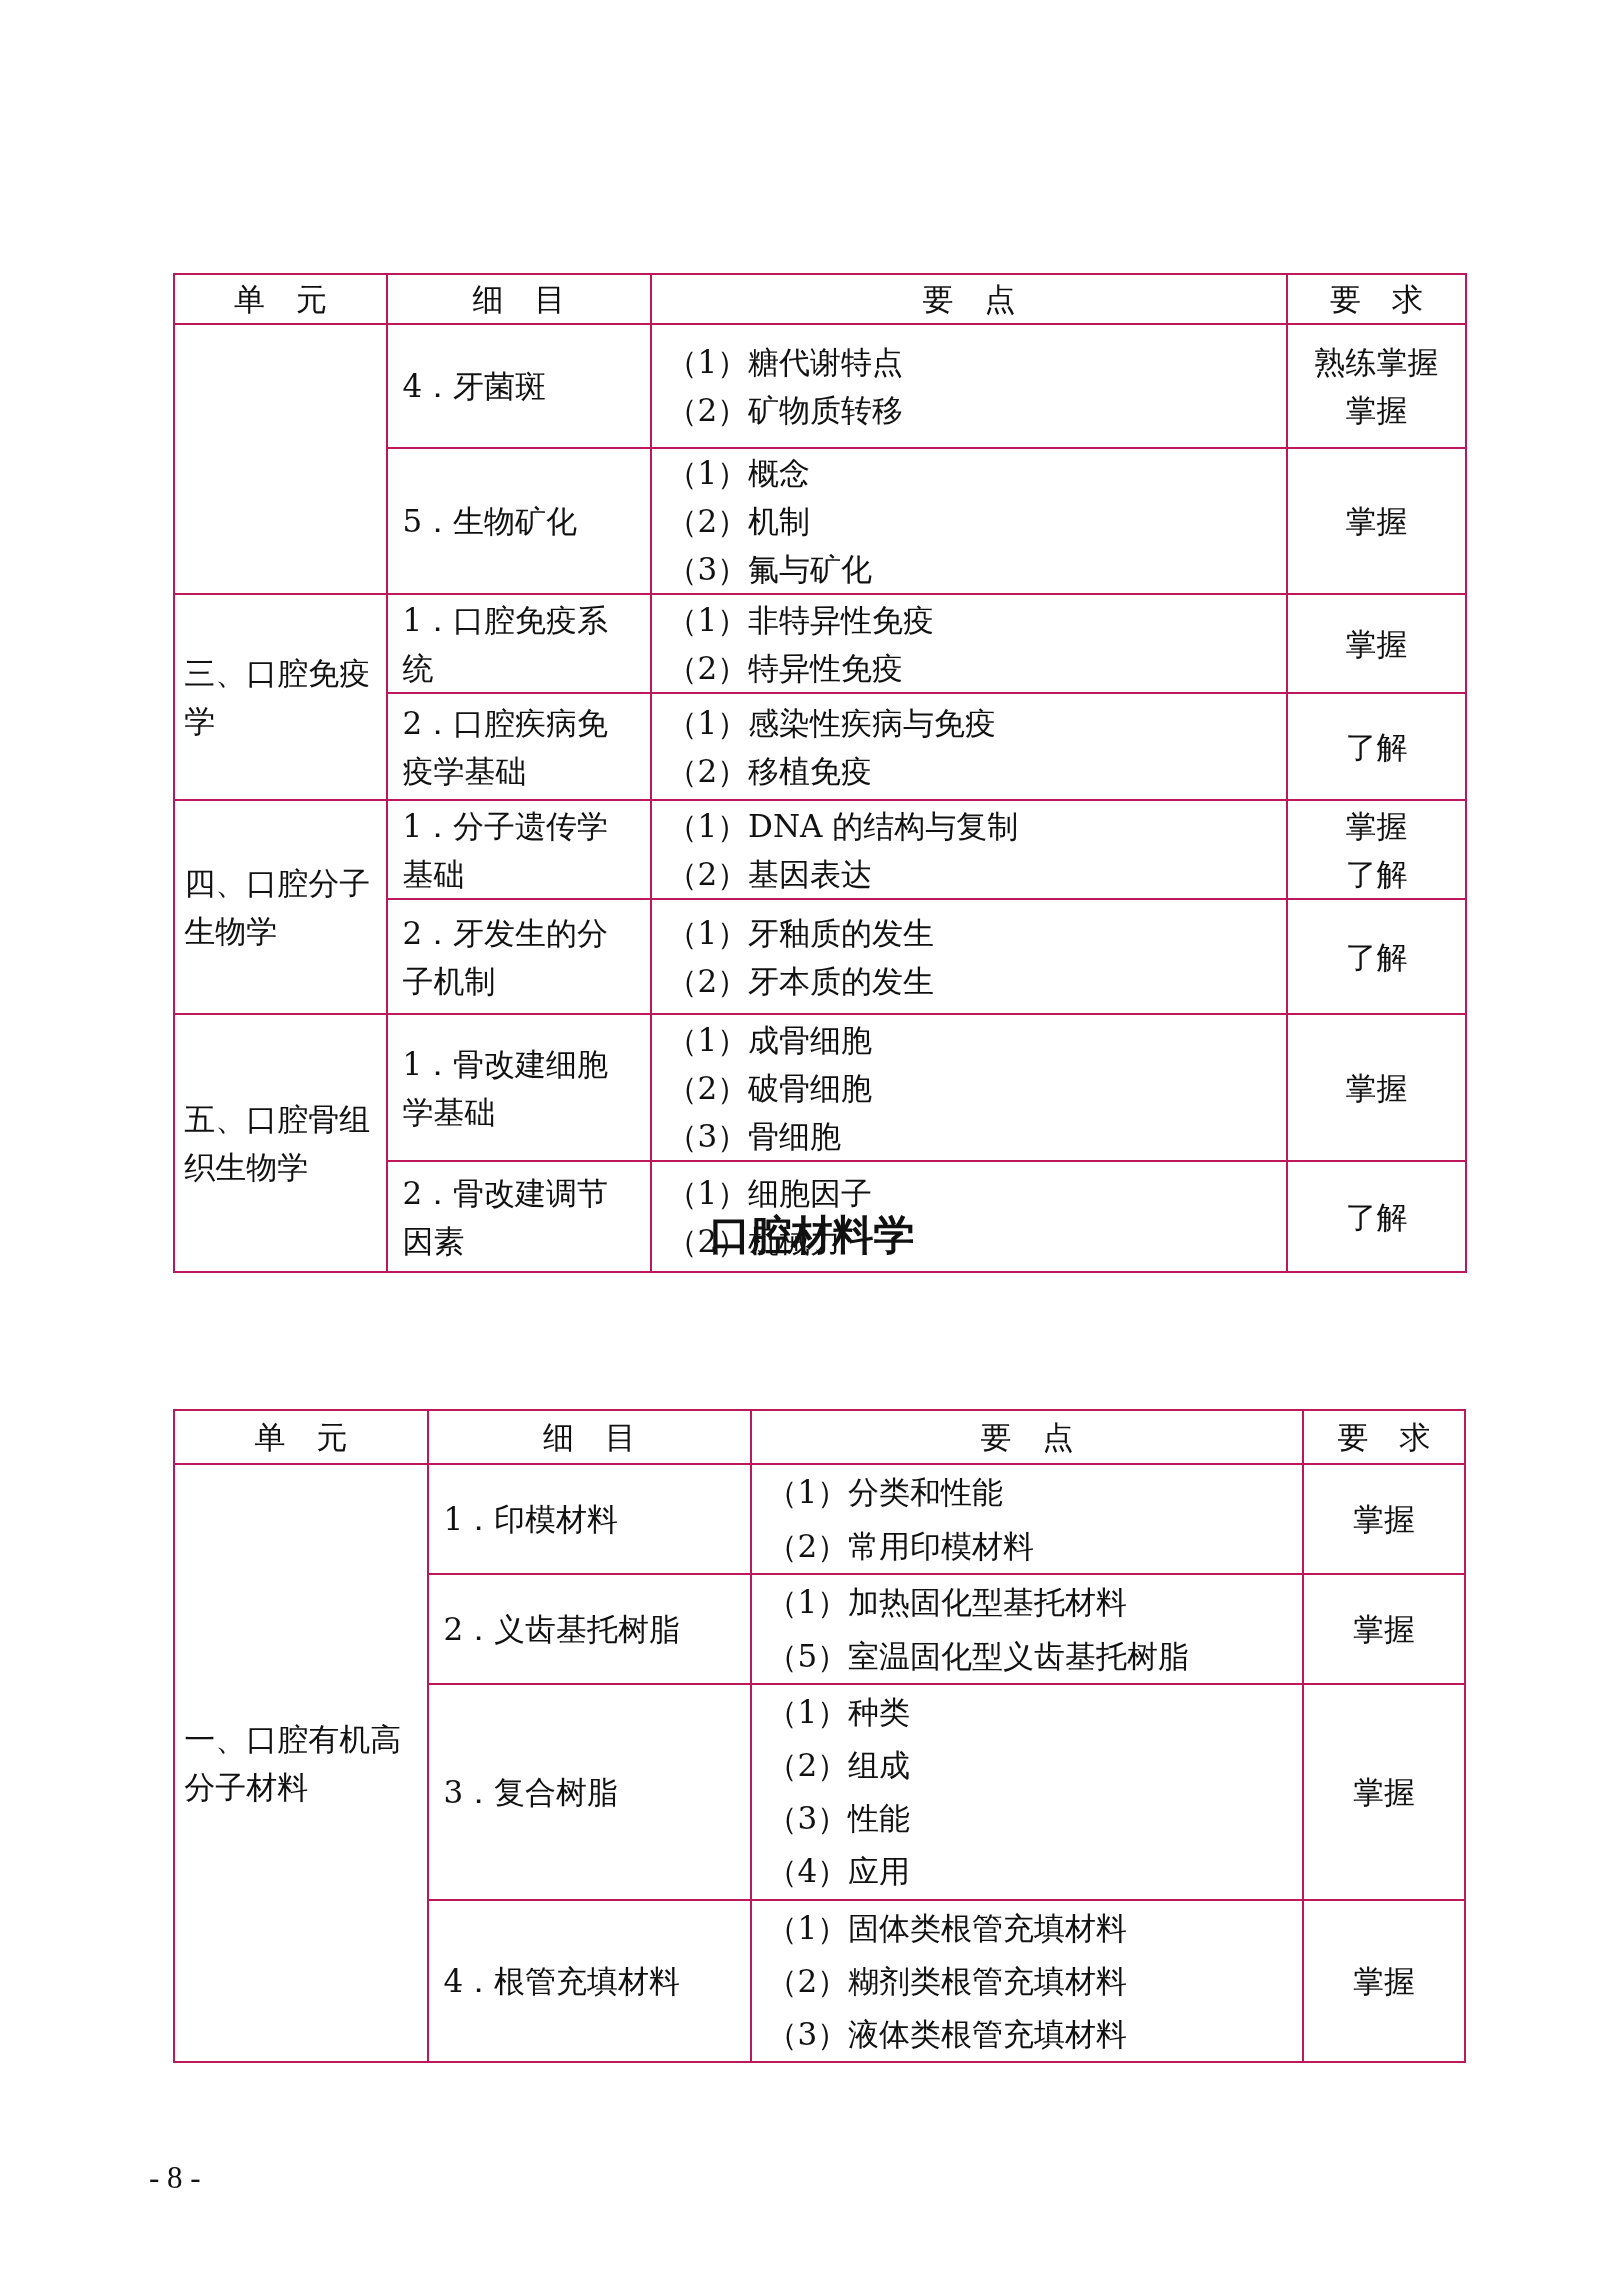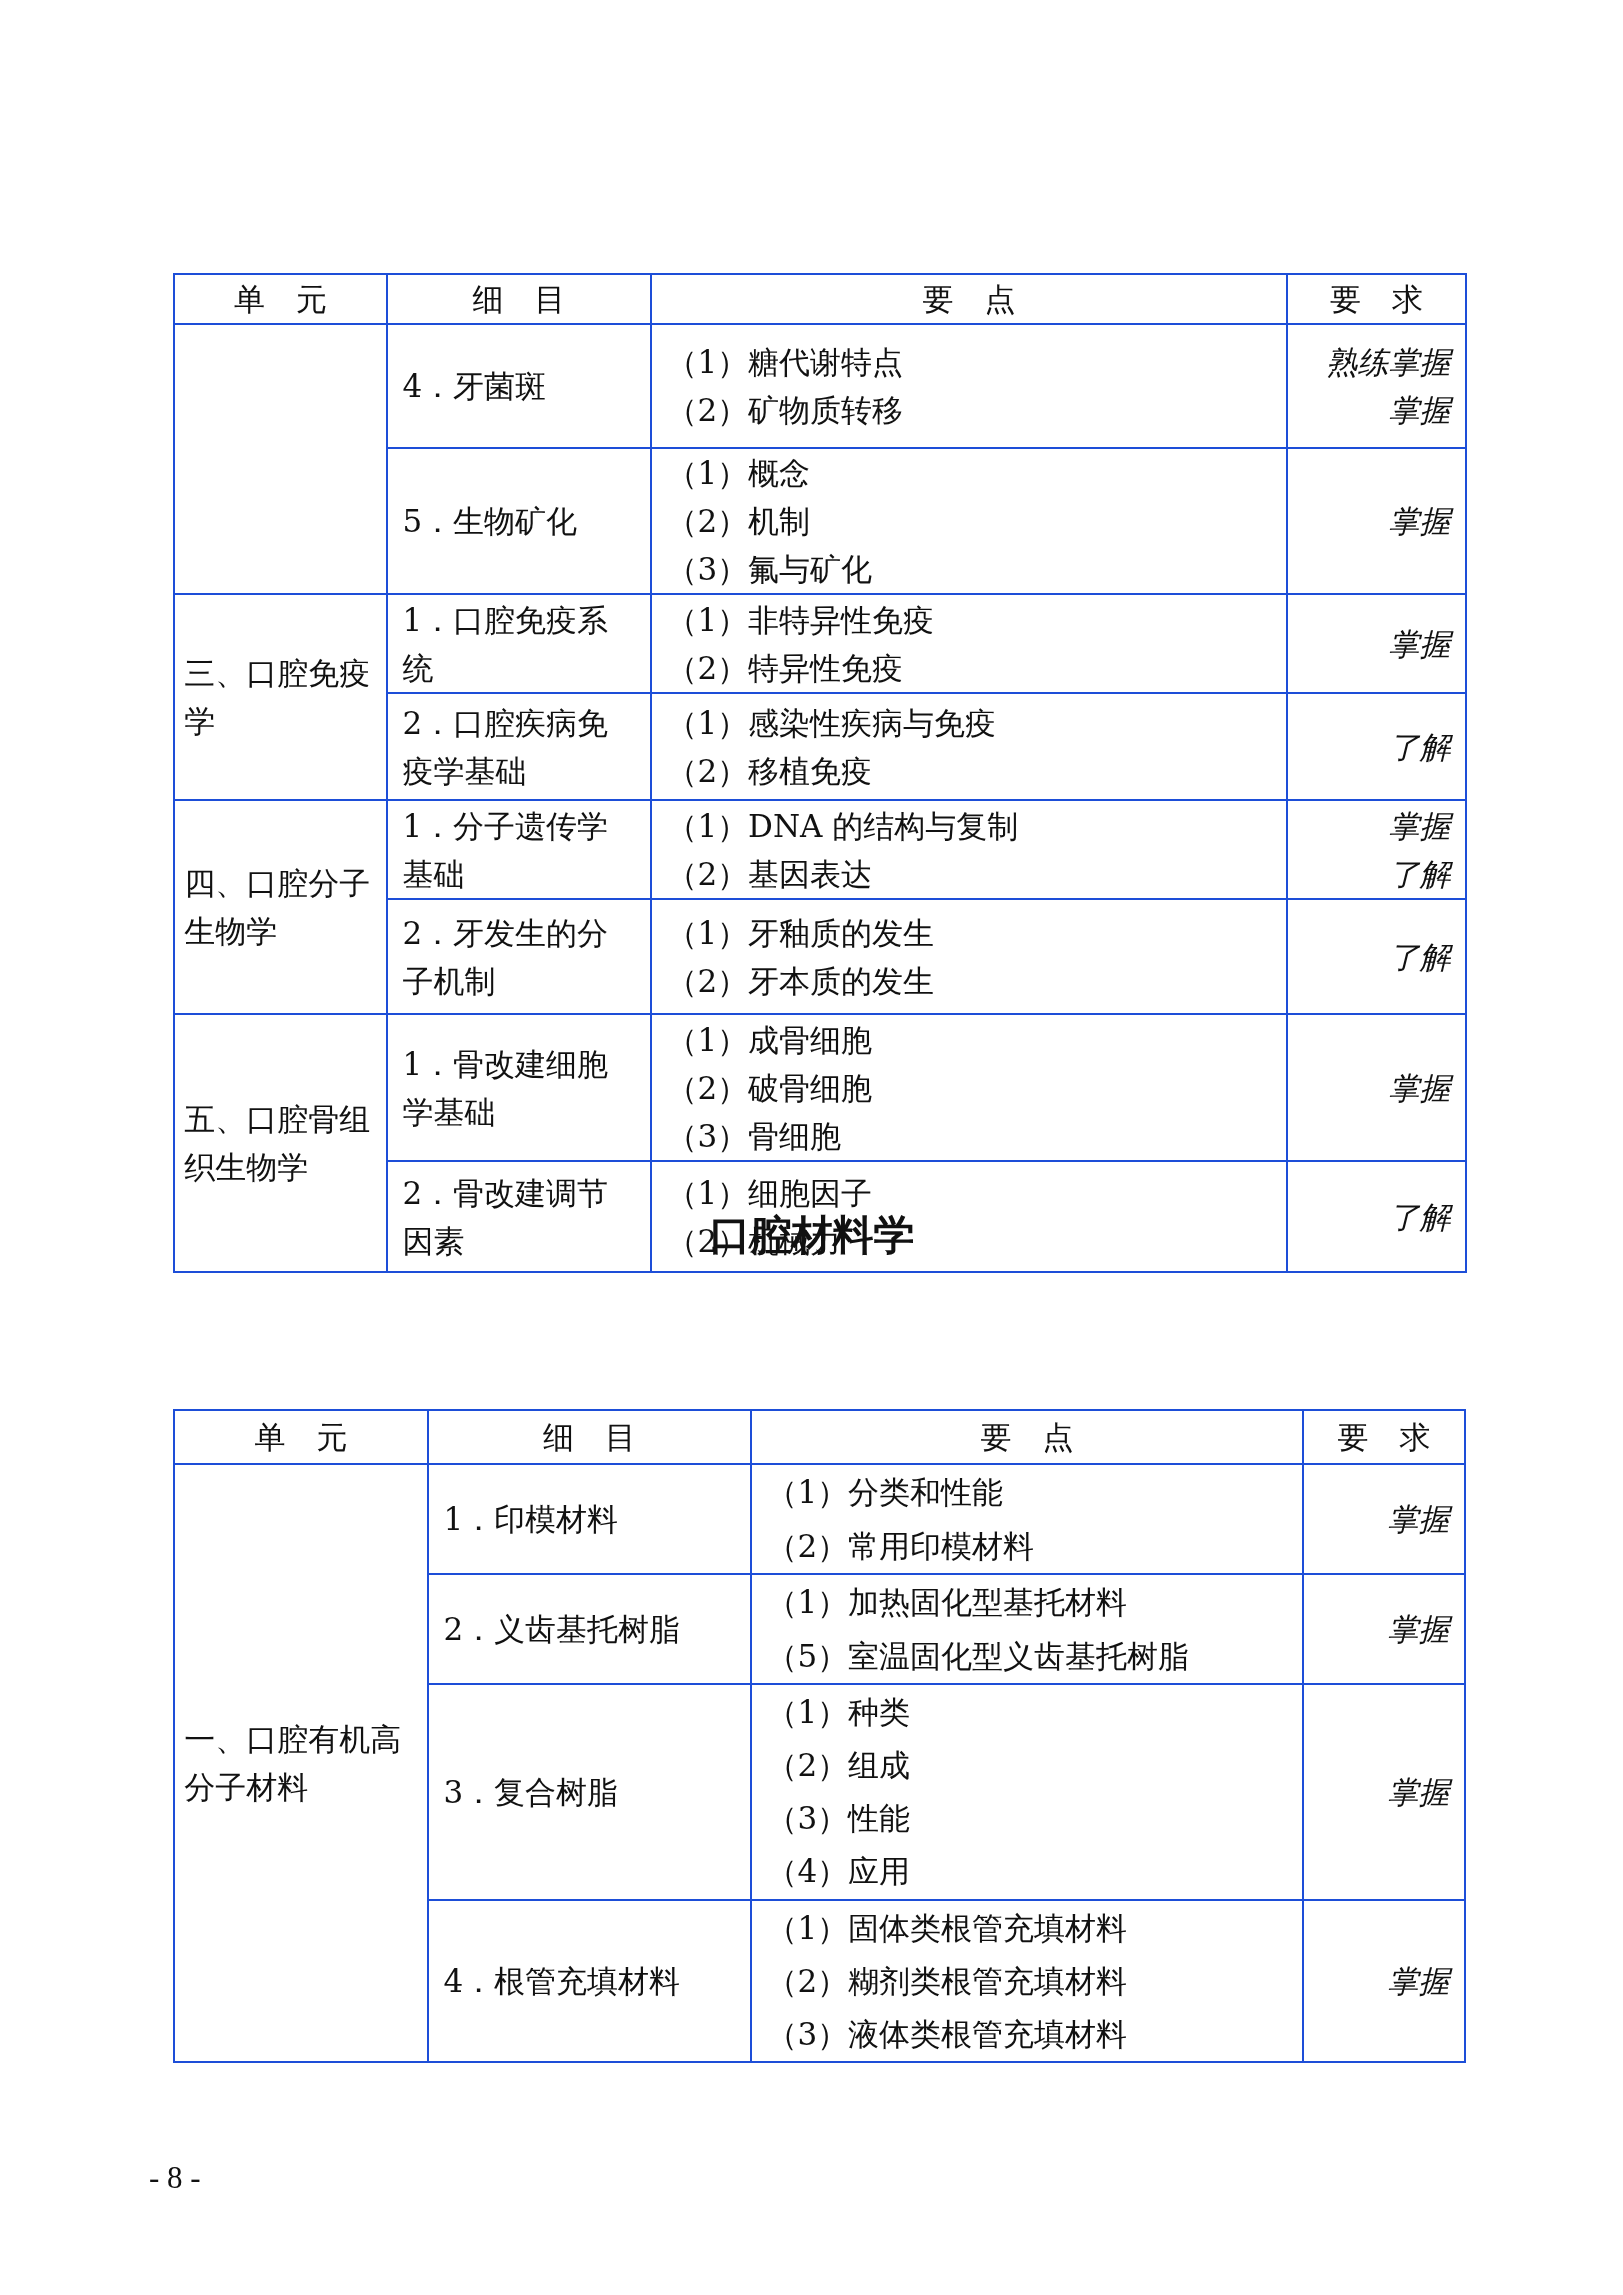--- a/index.html
+++ b/index.html
@@ -1,23 +1,23 @@
 <!DOCTYPE html>
 <html style="font-size:10.5px"><head>
 <meta charset="utf-8">
 <style>
   html, body { margin:0; padding:0; background:#ffffff; }
   body { width:1624px; height:2295px; position:relative; overflow:hidden;
          font-family:"DejaVu Serif","Liberation Serif",serif; color:#111; }
   table.syl { position:absolute; border-collapse:collapse; table-layout:fixed; }
-  table.syl td, table.syl th { border:2px solid #1d4ed8; padding:0 14.4px; vertical-align:middle;
+  table.syl td, table.syl th { border:2px solid #be185d; padding:0 14.4px; vertical-align:middle;
          font-size:31px; line-height:48px; font-weight:normal; }
   table.syl th { text-align:center; letter-spacing:0; }
   .pt { display:block; }
-  .req { display:block; text-align:right;font-style:italic; }
+  .req { display:block; text-align:center; }
   #t1 { left:173px; top:273px; width:1291px; }
   #t2 { left:173px; top:1409px; width:1291px; }
   .title { position:absolute; left:0; width:1624px; top:1208px; text-align:center;
            font-family:"DejaVu Sans","Liberation Sans",sans-serif; font-size:41px; font-weight:bold; }
   .pageno { position:absolute; left:149px; top:2160px; font-size:31px;
             font-family:"Liberation Serif","DejaVu Serif",serif; }
   .unit { padding-left:9.2px !important; padding-right:6.5px !important; }
 </style>
 </head>
 <body>

